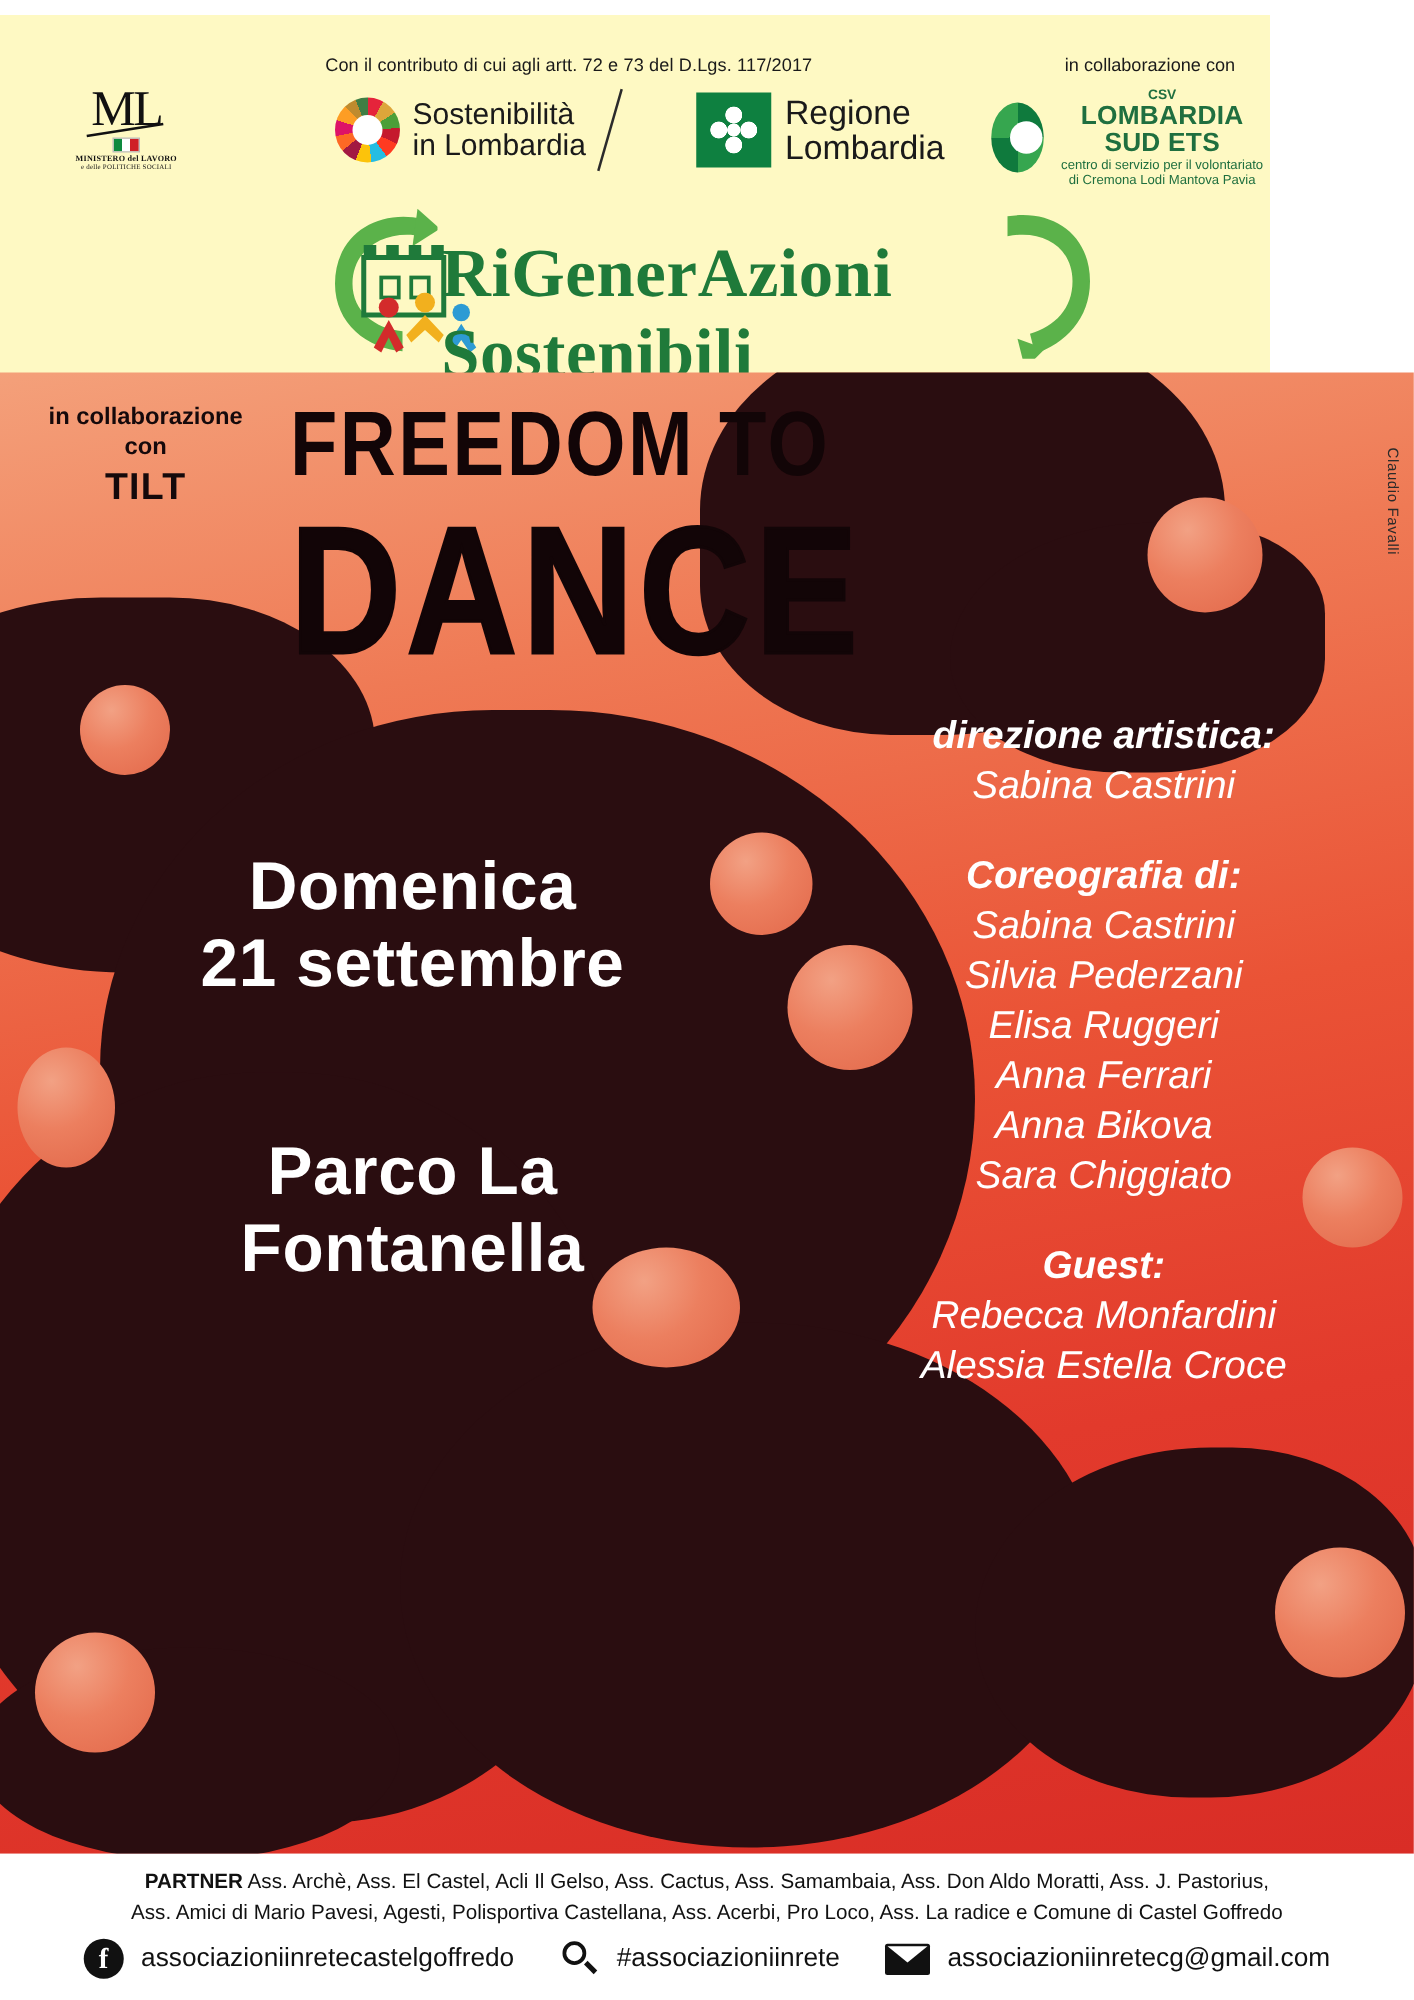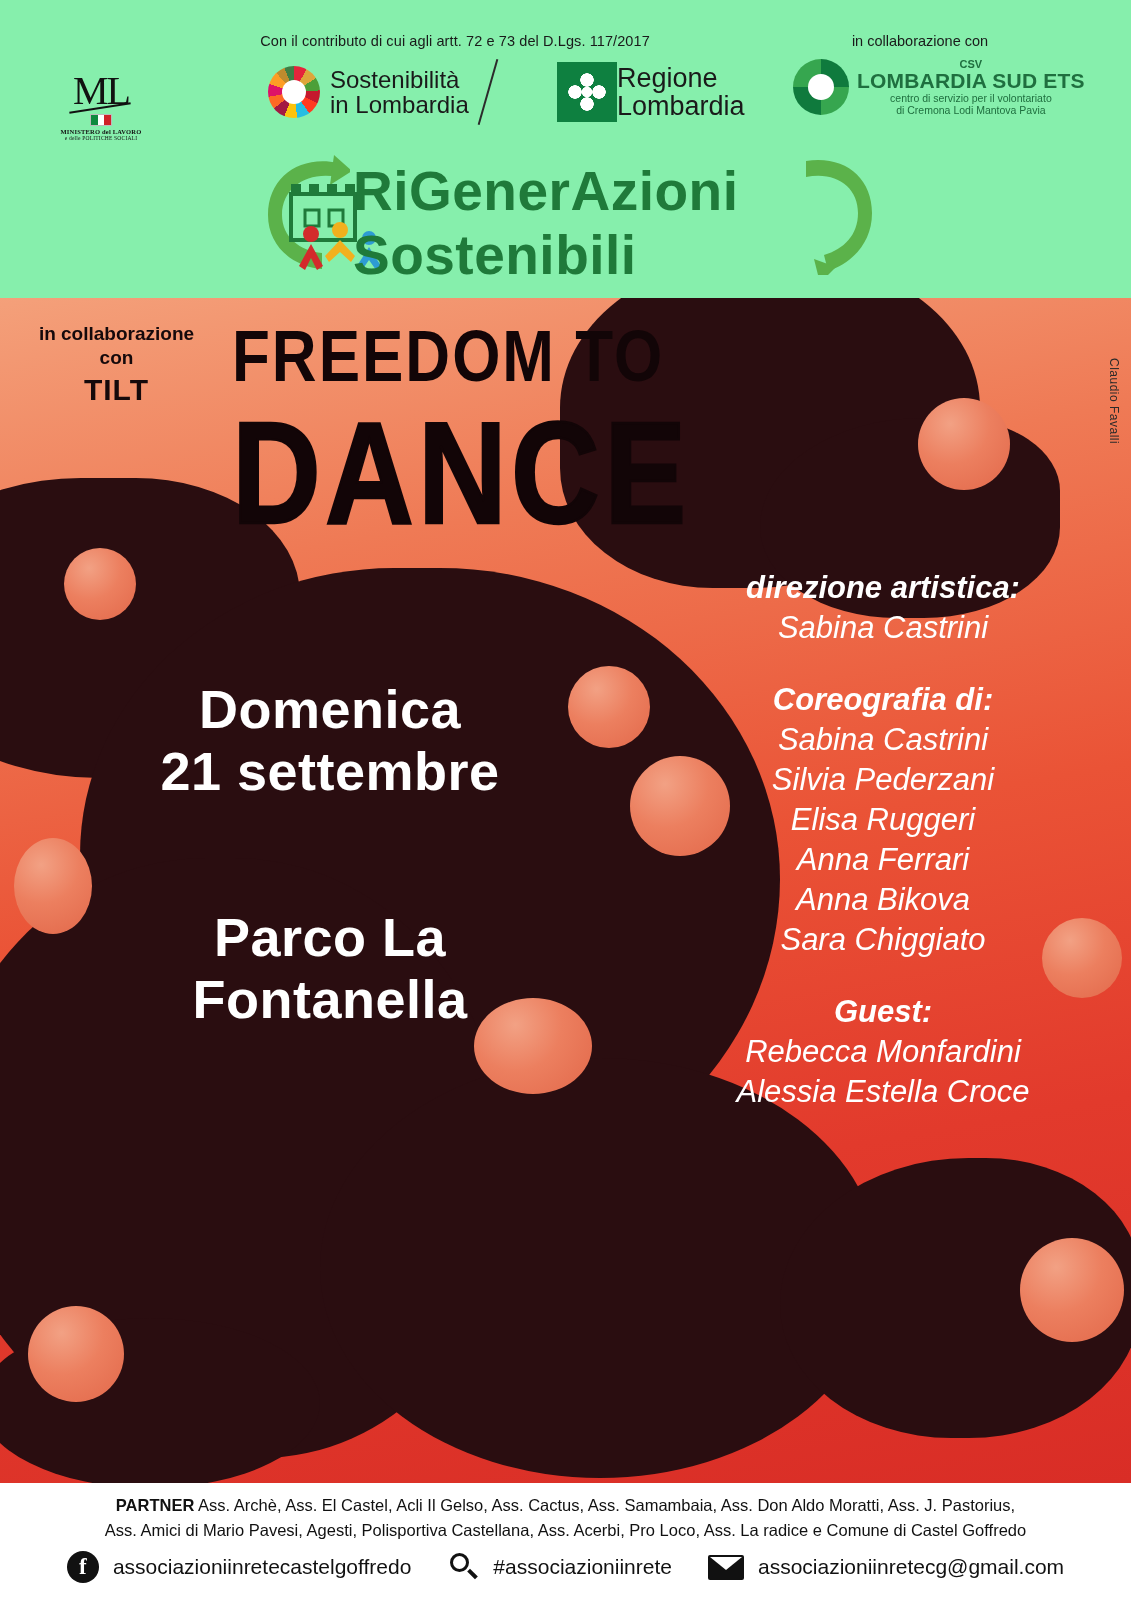--- a/index.html
+++ b/index.html
@@ -11,24 +11,24 @@
     width: 1131px;
     height: 1600px;
     font-family: "Liberation Sans", sans-serif;
     position: relative;
     overflow: hidden;
   }
 
   
   .header {
     position: absolute;
-    left: 0; top: 0;
-    width: 1131px;
+    left: 0; top: 12px;
+    width: 1016px;
     height: 298px;
-    background: #86efac;
+    background: #fef9c3;
   }
 
   .contrib-line {
     position: absolute;
     left: 215px;
     top: 33px;
     width: 480px;
     text-align: center;
     font-size: 14.5px;
     color: #1a1a1a;
@@ -54,21 +54,20 @@
     text-align: center;
   }
   .ministero .ml {
     font-family: "Liberation Serif", serif;
     font-size: 40px;
     line-height: 40px;
     color: #111;
     letter-spacing: -2px;
     position: relative;
     display: inline-block;
-    margin-top: 16px;
   }
   .ministero .ml::after {
     content: "";
     position: absolute;
     left: -4px; bottom: 2px;
     width: 62px; height: 2px;
     background: #111;
     transform: rotate(-9deg);
   }
   .tricolore {
@@ -135,20 +134,21 @@
     transform: rotate(16deg);
   }
 
   
   .regione {
     position: absolute;
     left: 517px;
     top: 62px;
     display: flex;
     align-items: center;
+    gap: 11px;
     padding-left: 40px;
   }
   .regione-mark {
     width: 60px; height: 60px;
     background: #0e8040;
     position: relative;
   }
   .regione-mark::before {
     content: "";
     position: absolute;
@@ -198,24 +198,25 @@
 
   
   .rigen {
     position: absolute;
     left: 255px;
     top: 150px;
     width: 640px;
     height: 140px;
   }
   .rigen-line1, .rigen-line2 {
-    font-family: Liberation Sans, sans-serif;
+    font-family: Liberation Serif, serif;
     font-weight: bold;
     color: #1f7a3a;
     letter-spacing: 0.5px;
+    margin-top: 16px;
   }
   .rigen-line1 {
     position: absolute;
     left: 98px; top: 12px;
     font-size: 55px;
     line-height: 58px;
   }
   .rigen-line2 {
     position: absolute;
     left: 98px; top: 76px;

